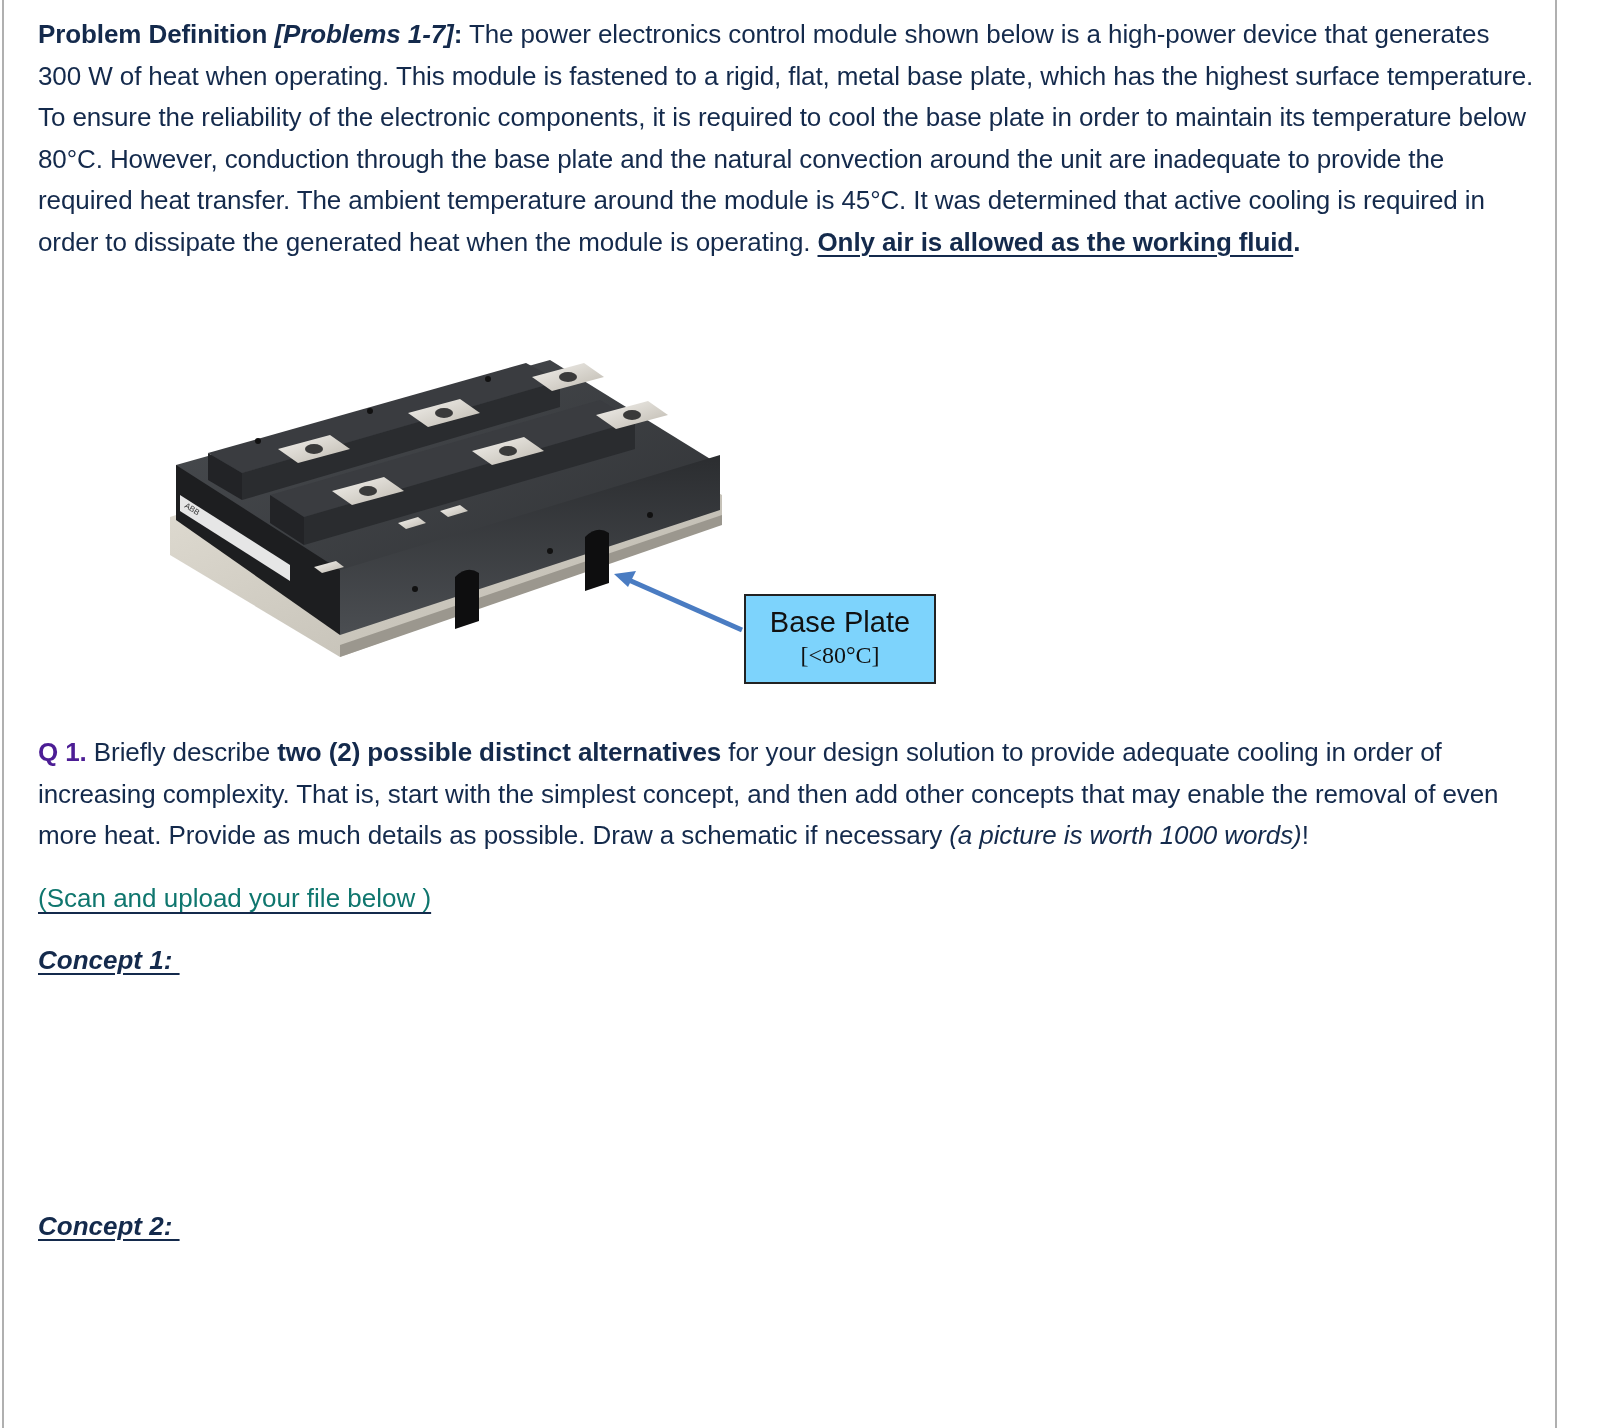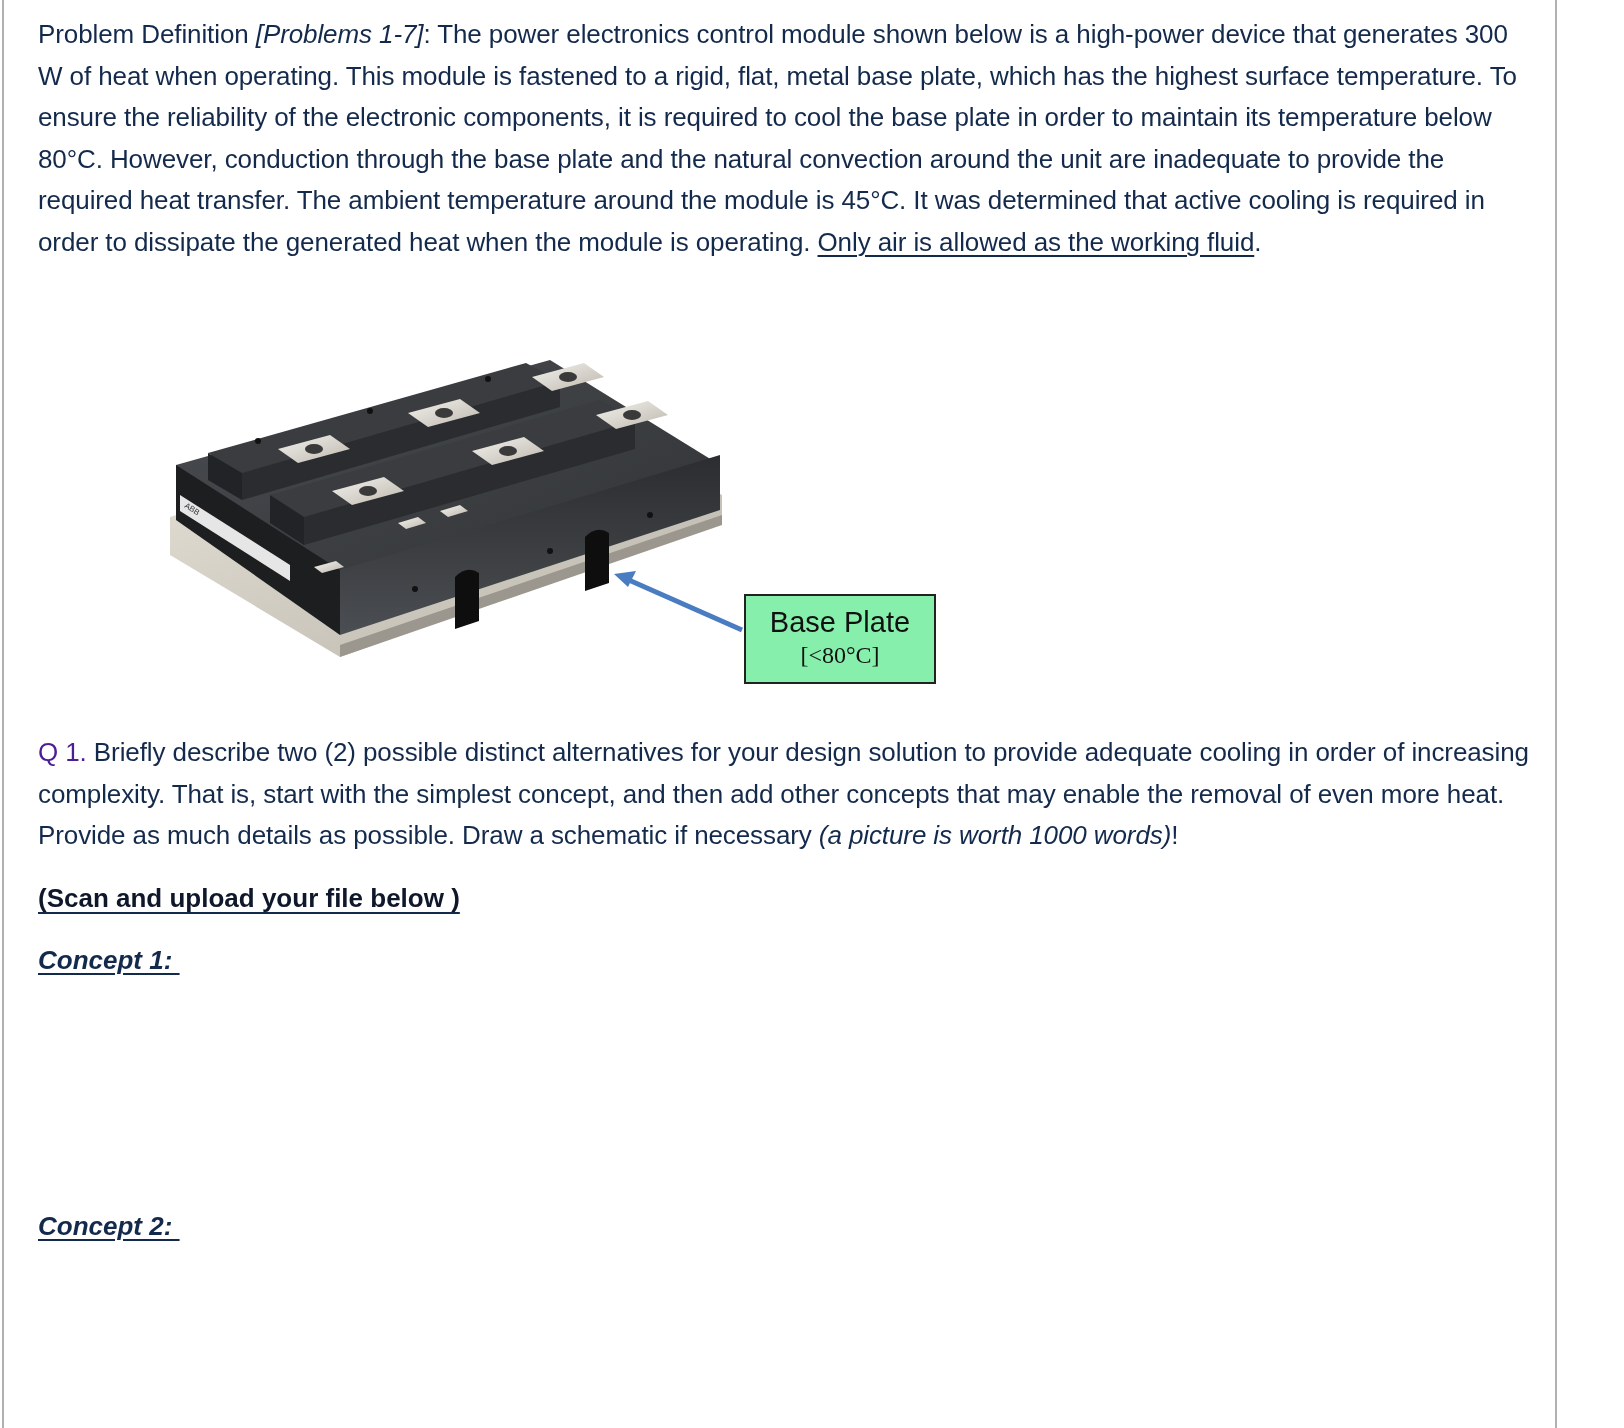--- a/index.html
+++ b/index.html
@@ -31,41 +31,41 @@
       left: 38px;
       top: 14px;
       width: 1500px;
     }
     .para {
       font-size: 26px;
       line-height: 41.6px;
       margin: 0;
       letter-spacing: -0.1px;
     }
-    .bold { font-weight: normal; }
+    .bold { font-weight: bold; }
     .italic { font-style: italic; }
     .underline { text-decoration: underline; text-underline-offset: 4px; text-decoration-thickness: 2px; }
     .red { color: #4c1d95; }
 
     .figure {
       position: absolute;
       left: 170px;
       top: 345px;
       width: 780px;
       height: 350px;
     }
     .callout-box {
       position: absolute;
       left: 744px;
       top: 594px;
       width: 192px;
       height: 90px;
       border: 2px solid #222222;
       box-sizing: border-box;
-      background: #86efac;
+      background: #7dd3fc;
       text-align: center;
       color: #111111;
     }
     .callout-title {
       font-family: "Liberation Sans", sans-serif;
       font-size: 29px;
       margin-top: 8px;
       line-height: 36px;
     }
     .callout-sub {
@@ -79,22 +79,22 @@
       left: 38px;
       top: 732px;
       width: 1500px;
     }
     .upload-link {
       position: absolute;
       left: 38px;
       top: 878px;
       font-size: 26px;
       line-height: 40px;
-      font-weight: bold;
-      color: #0f172a;
+      font-weight: normal;
+      color: #0f766e;
       text-decoration: underline;
       text-decoration-color: #142a4c;
       text-underline-offset: 5px;
       text-decoration-thickness: 2px;
       cursor: pointer;
     }
     .concept-label {
       position: absolute;
       left: 38px;
       font-size: 26px;

